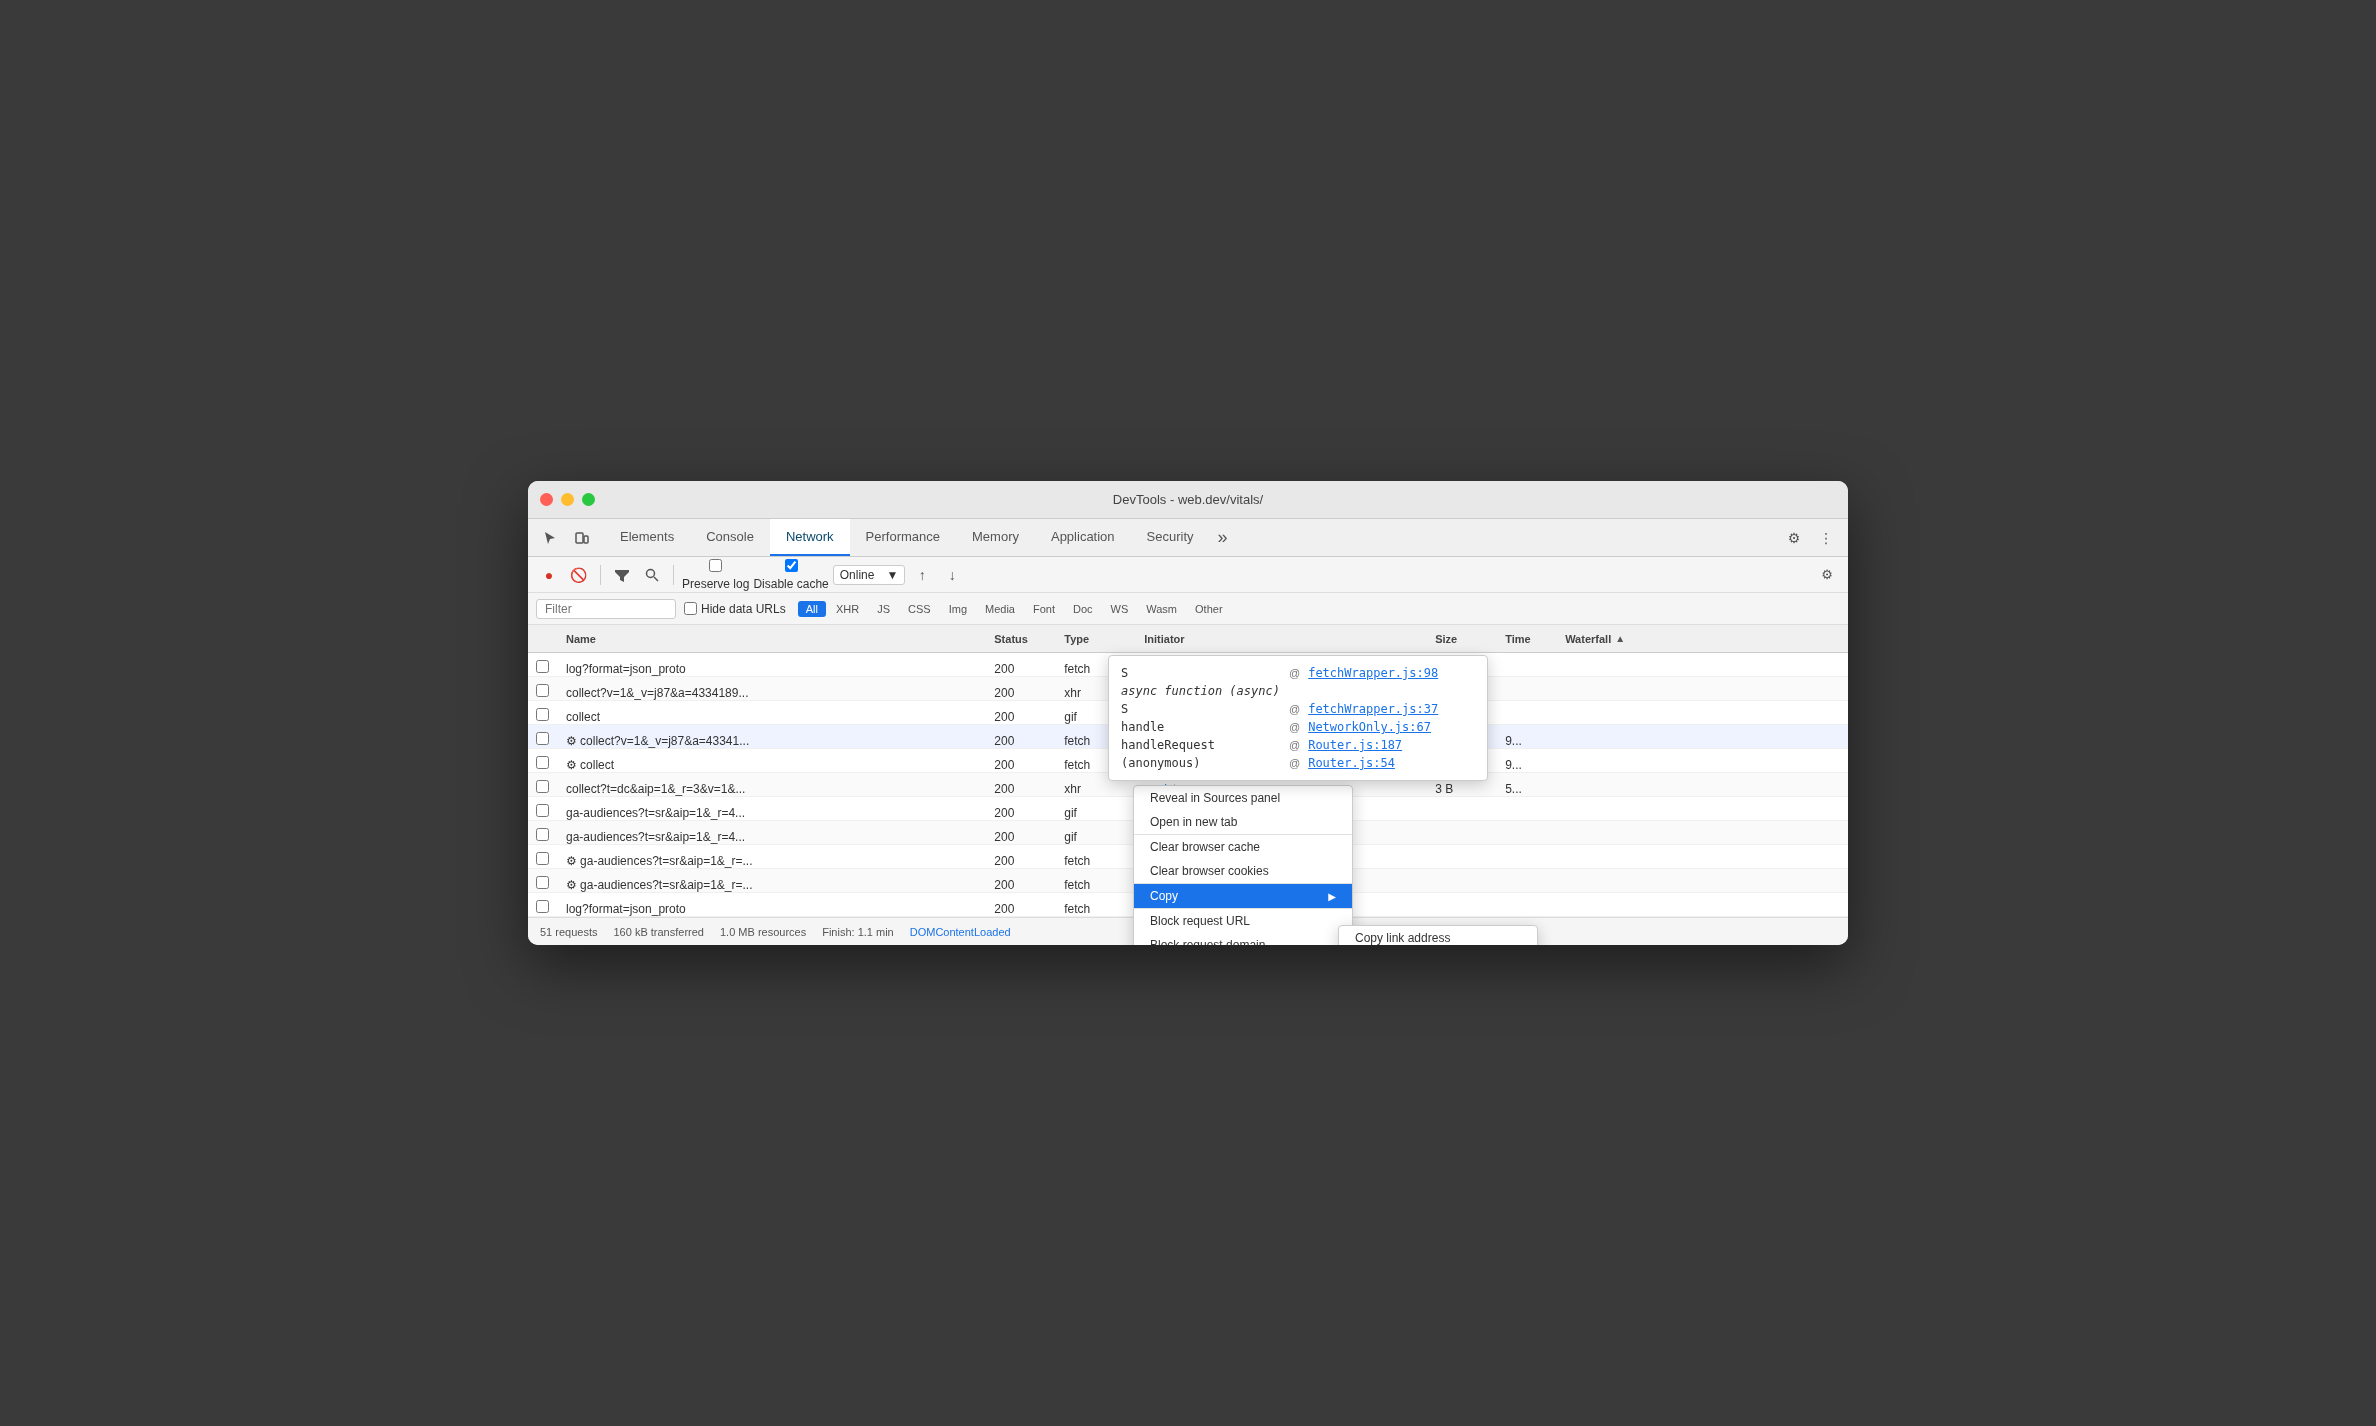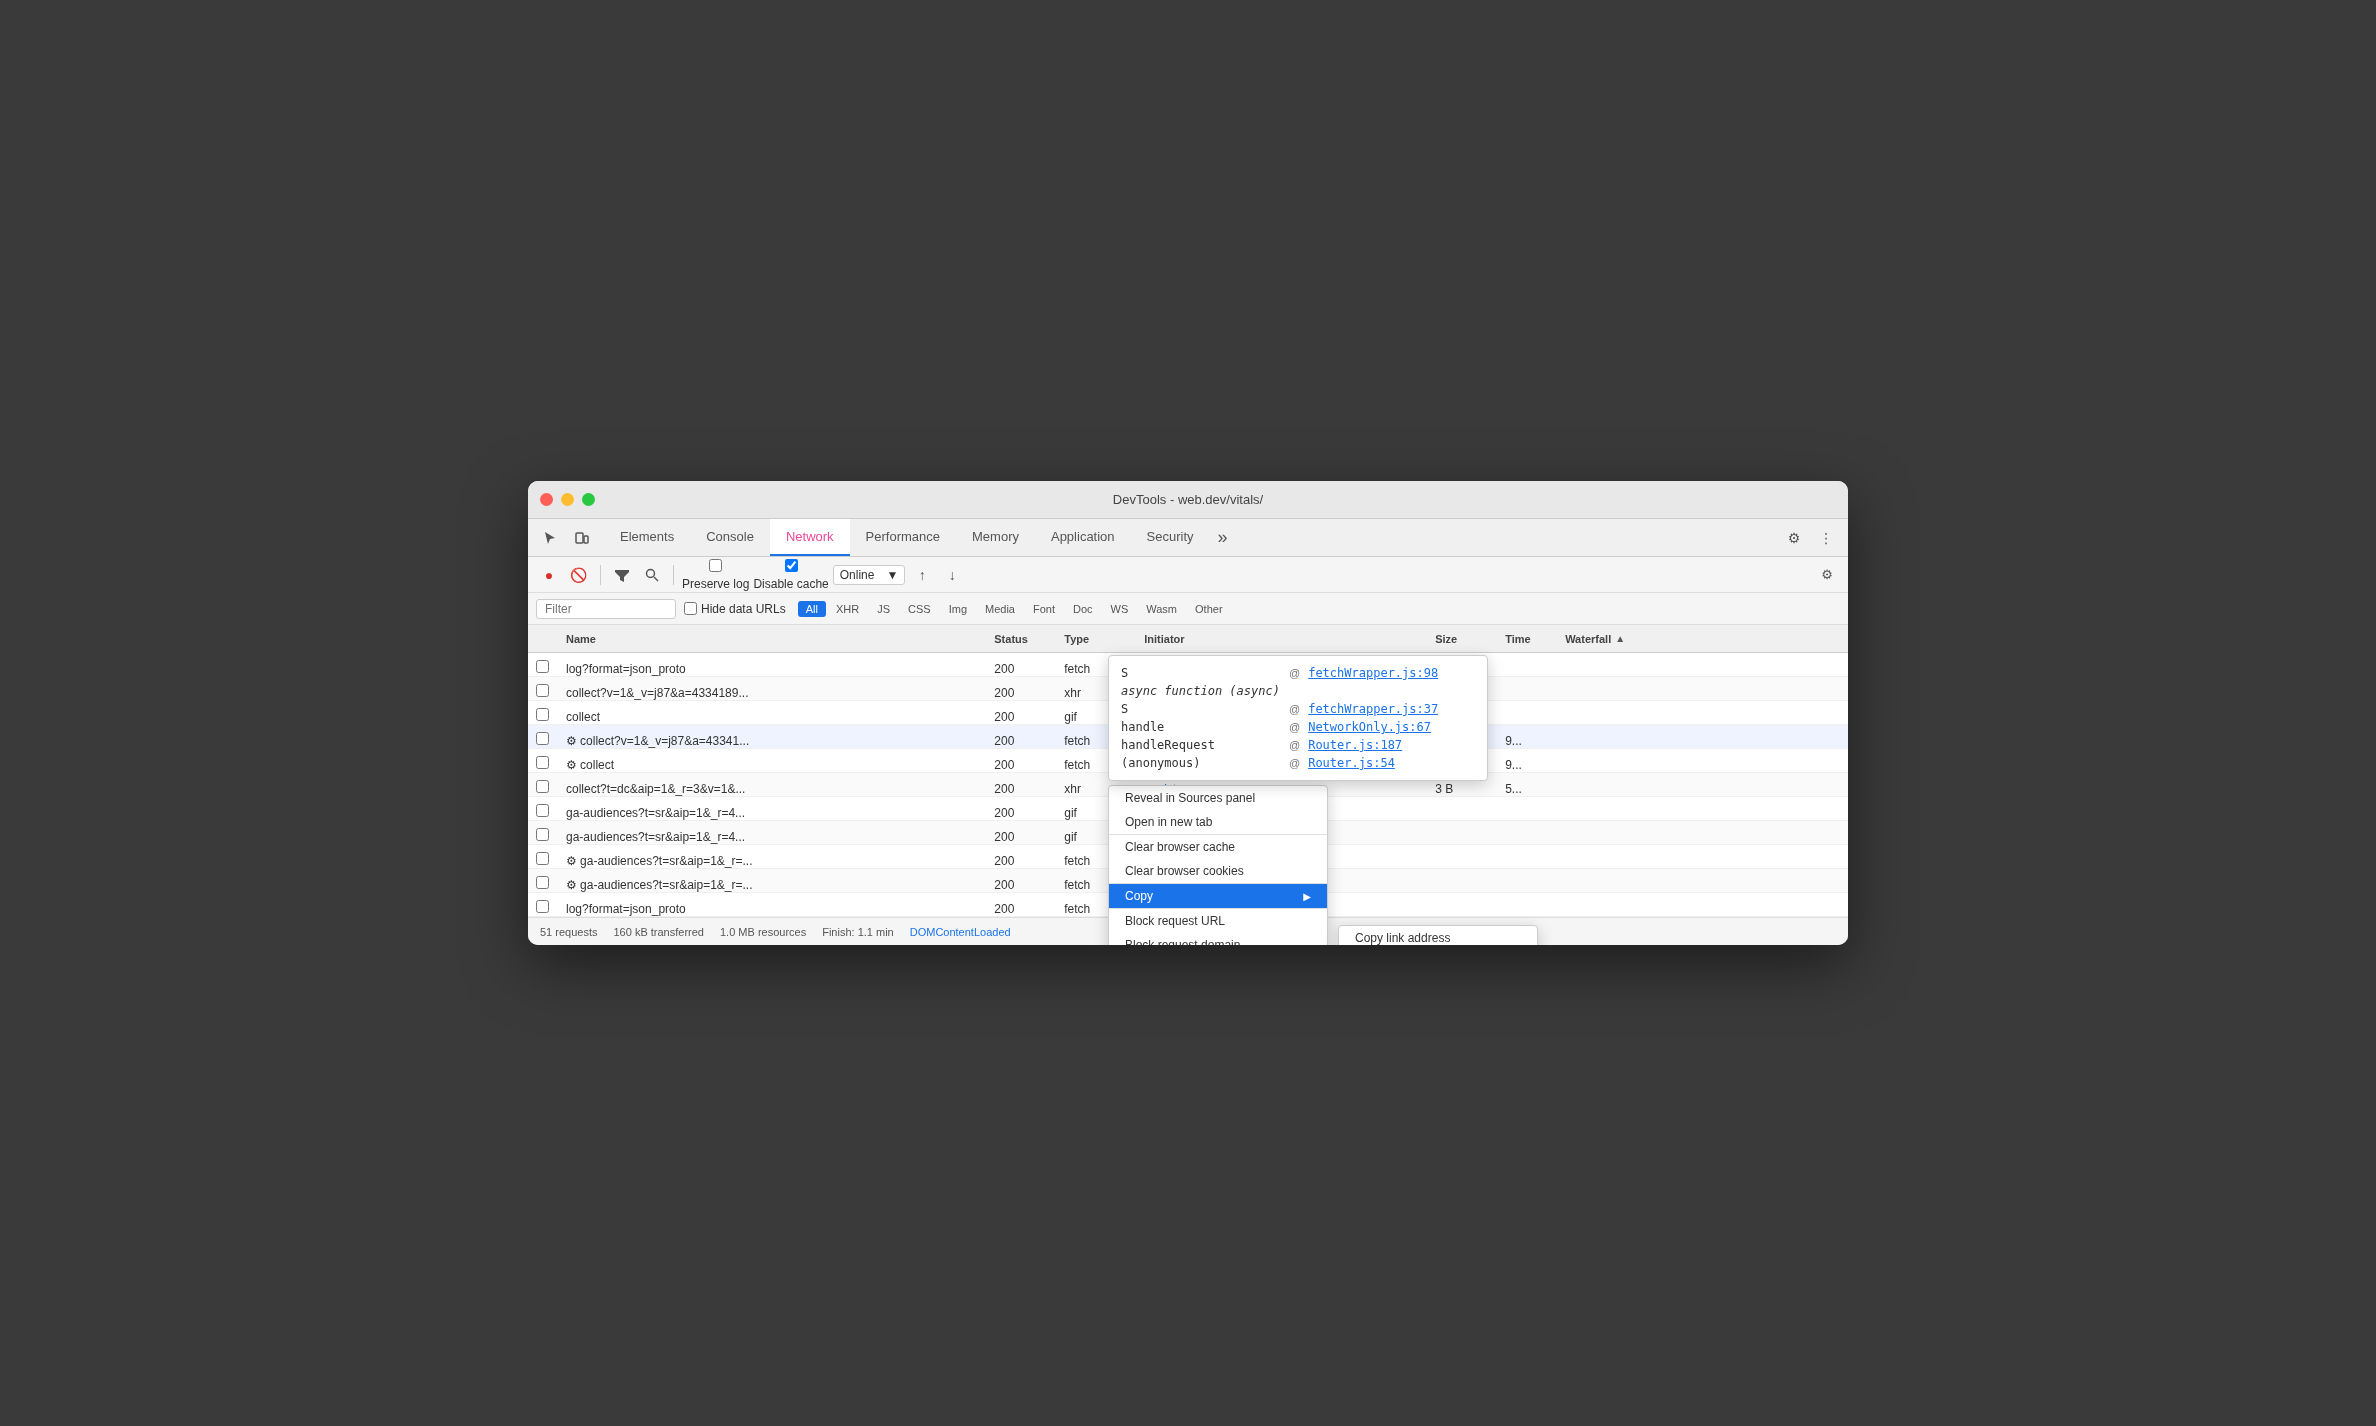--- a/index.html
+++ b/index.html
@@ -83,21 +83,21 @@
       display: flex;
       align-items: center;
       cursor: pointer;
       font-size: 13px;
       color: #555;
       border-bottom: 2px solid transparent;
       white-space: nowrap;
       justify-content: flex-end;
     }
     .tab.active {
-      color: #ec4899;
+      color: #0c4a6e;
       border-bottom: 2px solid #1a73e8;
       background: #fff;
     }
     .tab-more {
       padding: 0 8px;
       display: flex;
       align-items: center;
       cursor: pointer;
       color: #555;
       font-size: 18px;
@@ -632,21 +632,21 @@
         <span class="cs-at">@</span>
         <span class="cs-link">Router.js:187</span>
       </div>
       <div class="cs-row">
         <span class="cs-func">(anonymous)</span>
         <span class="cs-at">@</span>
         <span class="cs-link">Router.js:54</span>
       </div>
     </div>
 
-    <div class="context-menu" style="top:160px; left:580px;">
+    <div class="context-menu" style="top:160px; left:605px;">
       <div class="cm-item">
         <span>Reveal in Sources panel</span>
       </div>
       <div class="cm-item">
         <span>Open in new tab</span>
       </div>
       <div class="cm-item separator-above">
         <span>Clear browser cache</span>
       </div>
       <div class="cm-item">

